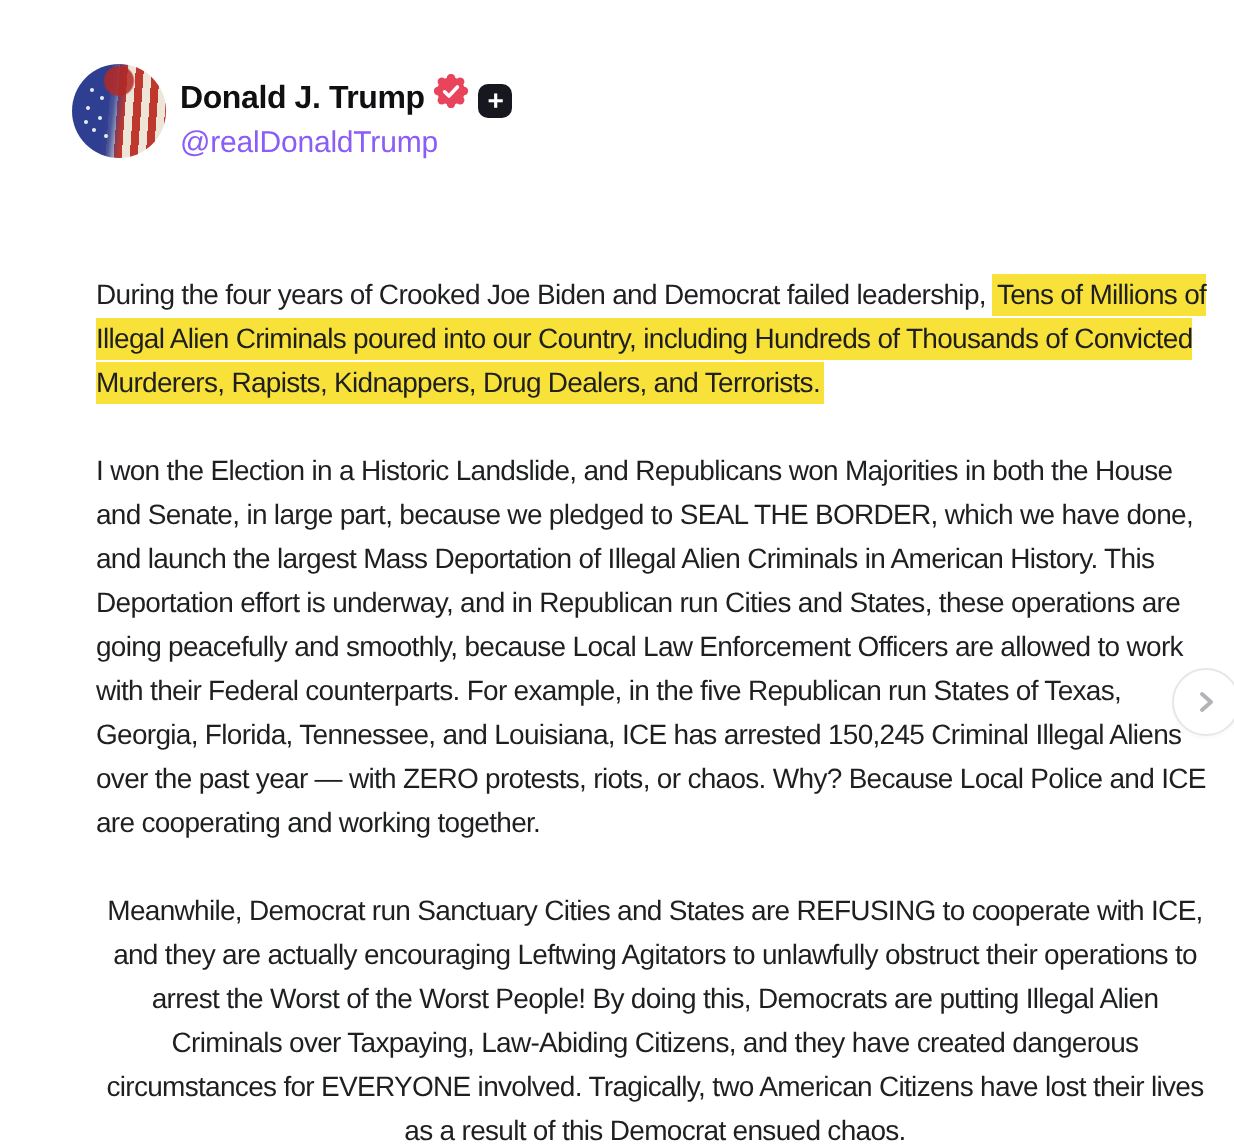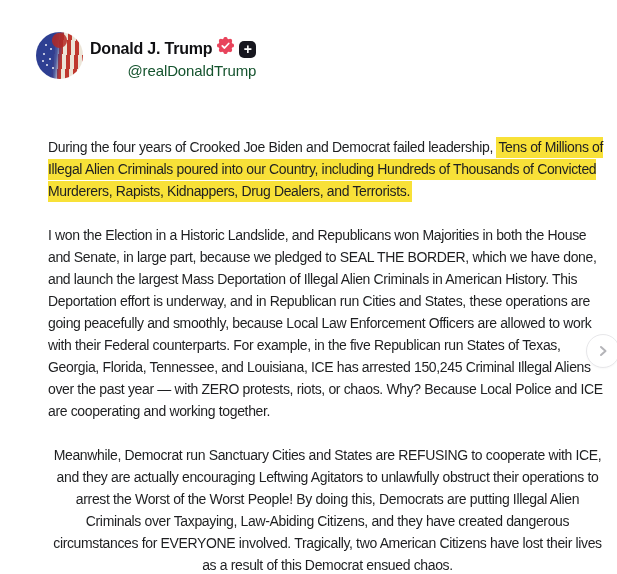--- a/index.html
+++ b/index.html
@@ -39,22 +39,22 @@
   }
   .badge { display: inline-block; flex: 0 0 auto; }
   .plus-badge {
     width: 17px; height: 17px; border-radius: 5px;
     background: #17171f; color: #ffffff;
     display: flex; align-items: center; justify-content: center;
     font-size: 14px; font-weight: bold; line-height: 1;
     padding-bottom: 1px;
   }
   .handle {
-    margin-top: 4px; font-size: 15px; color: #14532d;
-    letter-spacing: -0.1px; cursor: pointer; text-align: right;
+    margin-top: 4px; font-size: 15px; color: #8b5cf6;
+    letter-spacing: -0.1px; cursor: pointer;
   }
 
   
   .post-body {
     position: absolute; left: 48px; top: 104px; width: 559px; margin-top: 32px;
   }
   .para {
     font-size: 14px; line-height: 22px; letter-spacing: -0.35px;
     color: #1e1f21; margin-bottom: 22px;
   }

